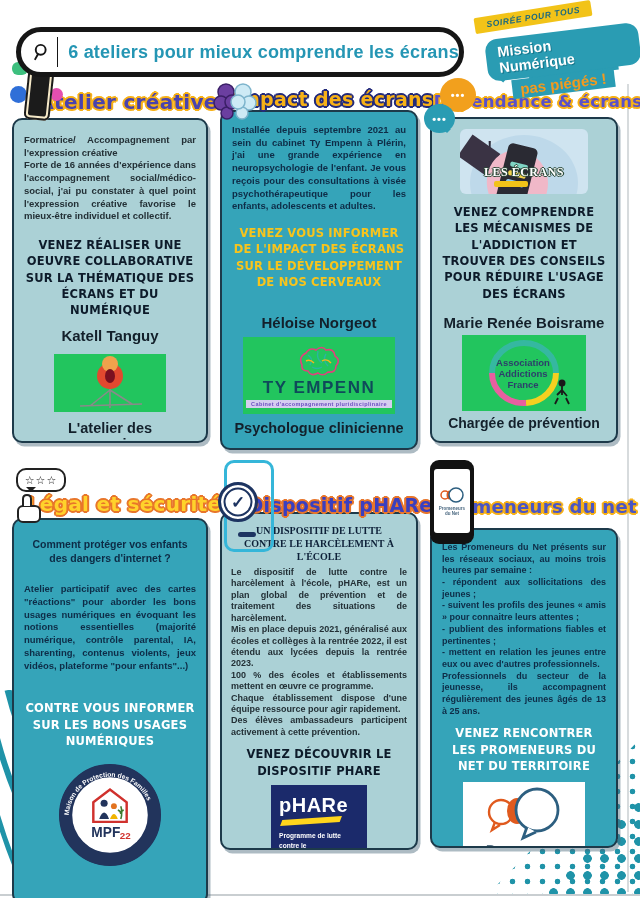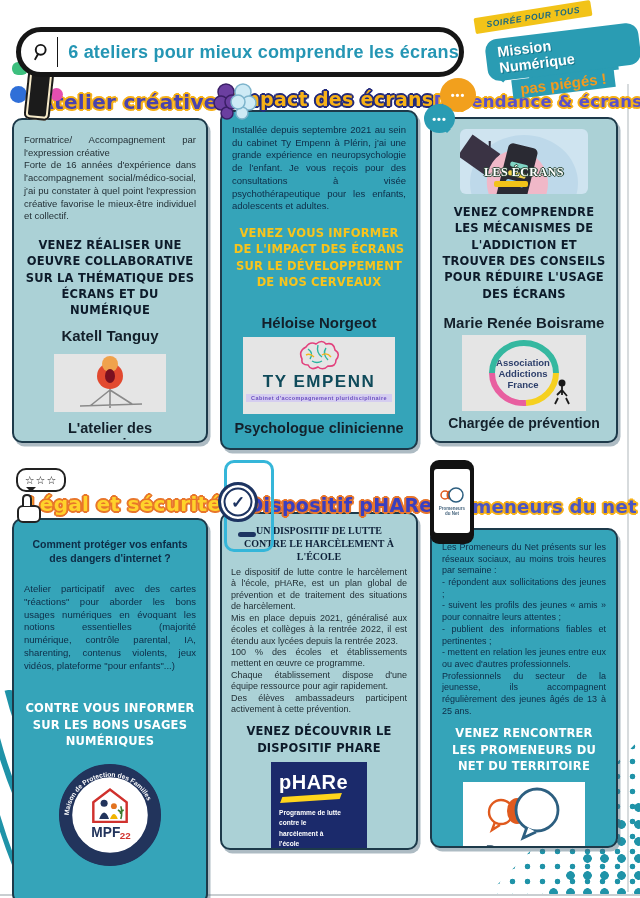--- a/index.html
+++ b/index.html
@@ -53,29 +53,29 @@
     1.4px 1.4px #232a7a,-1.4px 1.4px #232a7a,1.4px -1.4px #232a7a,-1.4px -1.4px #232a7a;}
   .ow-o{text-shadow:2px 0 #e8762b,-2px 0 #e8762b,0 2px #e8762b,0 -2px #e8762b,
     1.4px 1.4px #e8762b,-1.4px 1.4px #e8762b,1.4px -1.4px #e8762b,-1.4px -1.4px #e8762b;}
   .t1{left:128px;top:90px;font-size:20px;color:#4a43ad;}
   .t2{left:333px;top:88px;font-size:19px;color:#f7b117;}
   .t3{left:538px;top:92px;font-size:16.5px;color:#5a50c8;}
   .t4{left:124px;top:492px;font-size:20px;color:#ffd22b;}
   .t5{left:340px;top:494px;font-size:19px;color:#3a3fc0;}
   .t6{left:537px;top:496px;font-size:18px;color:#4a55c4;}
   
-  .body-txt{width:100%;font-size:9.5px;font-weight:normal;color:#233036;text-align:justify;line-height:1.34;}
+  .body-txt{width:100%;font-size:9.5px;font-weight:bold;color:#233036;text-align:justify;line-height:1.34;}
   .dark .body-txt{color:#0e2c47;}
   .venez{font-family:"DejaVu Sans",sans-serif;font-weight:bold;text-align:center;font-size:11.5px;
     line-height:1.42;letter-spacing:.2px;color:#0d1b2a;width:100%;}
   .venez.white{color:#fff;}
   .venez.gold{color:#f8c41c;}
   .person{text-align:center;font-weight:bold;font-size:15px;color:#13202b;}
   .org{text-align:center;font-weight:bold;font-size:14.5px;color:#13202b;}
-  .logo-box{background:#e5e5e5;display:flex;flex-direction:column;align-items:center;}
+  .logo-box{background:#22c55e;display:flex;flex-direction:column;align-items:center;justify-content:center;}
   
   .icon1{position:absolute;left:10px;top:62px;width:58px;height:62px;z-index:8;}
   .icon1 .c{position:absolute;border-radius:6px;}
   .icon1 .g{left:2px;top:0;width:16px;height:13px;background:#3dbf7e;}
   .icon1 .p{left:30px;top:2px;width:14px;height:14px;background:#7a3db8;border-radius:50%;}
   .icon1 .k{left:40px;top:26px;width:13px;height:13px;background:#e54fb0;border-radius:50%;}
   .icon1 .b{left:0;top:24px;width:17px;height:17px;background:#2f6fd8;border-radius:50%;}
   .icon1 .ph{position:absolute;left:16px;top:6px;width:26px;height:52px;background:#1b1b1b;border-radius:6px;
     transform:rotate(6deg);box-shadow:inset 0 0 0 2px #1b1b1b,inset 0 0 0 4px #f5e9c8;}
   .icon2{position:absolute;left:212px;top:80px;z-index:8;}

